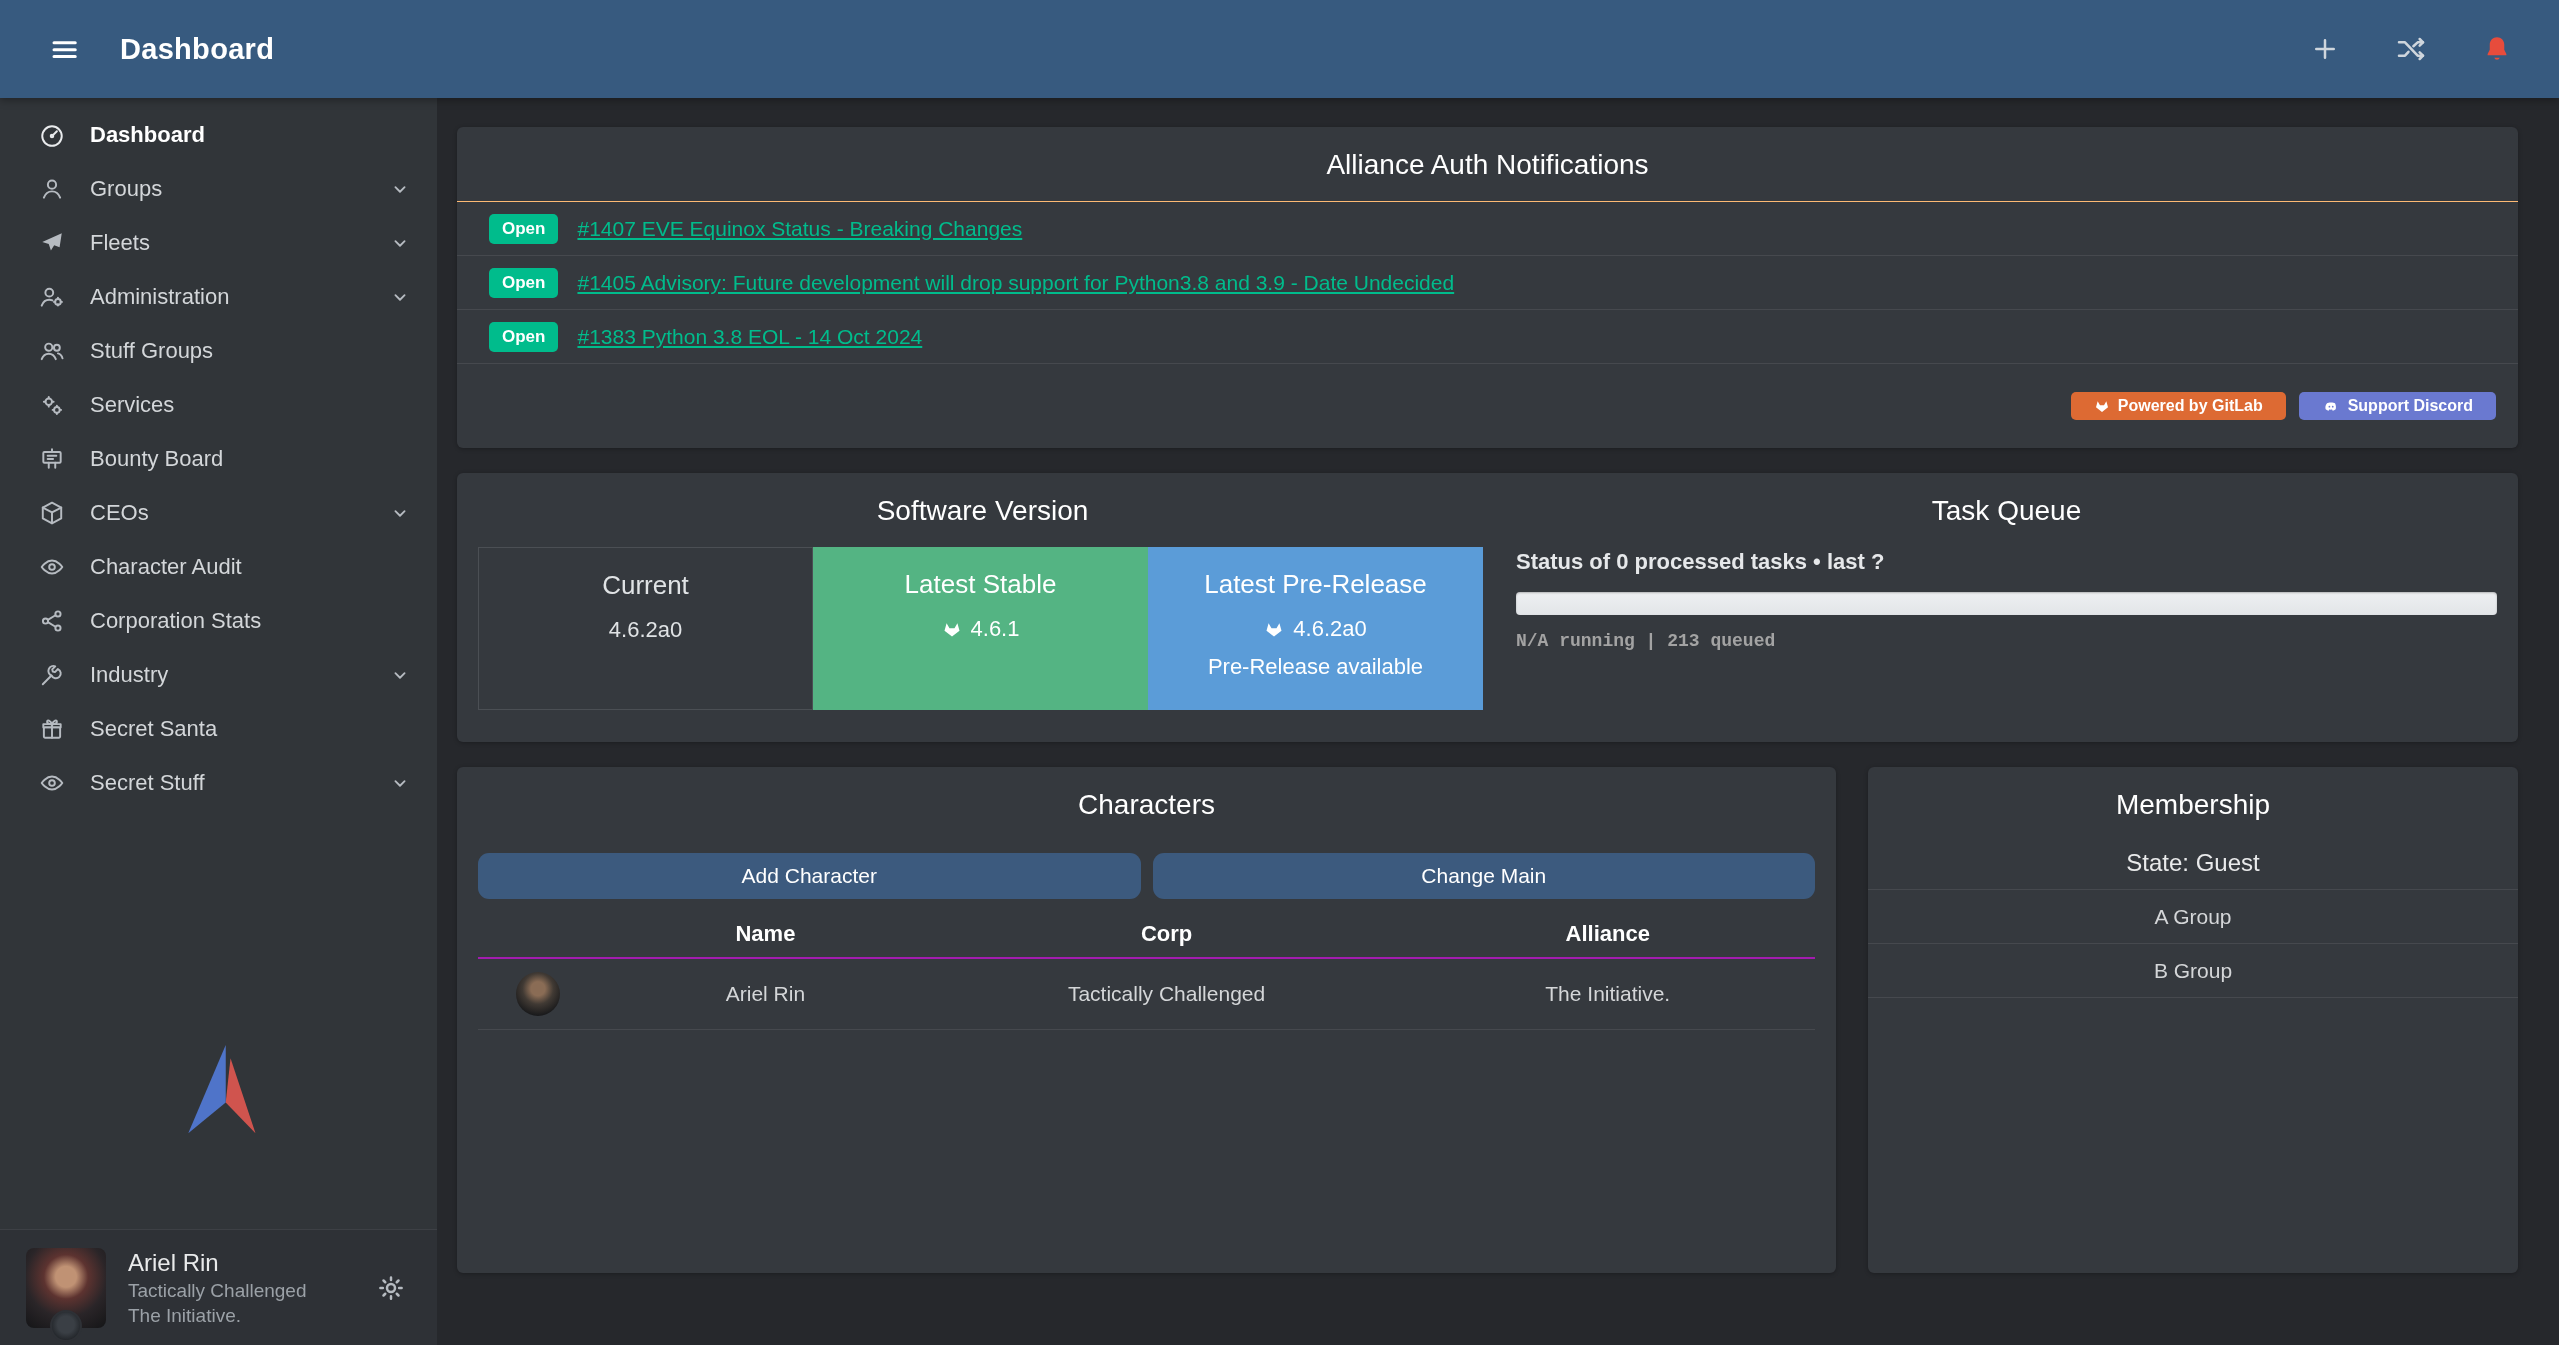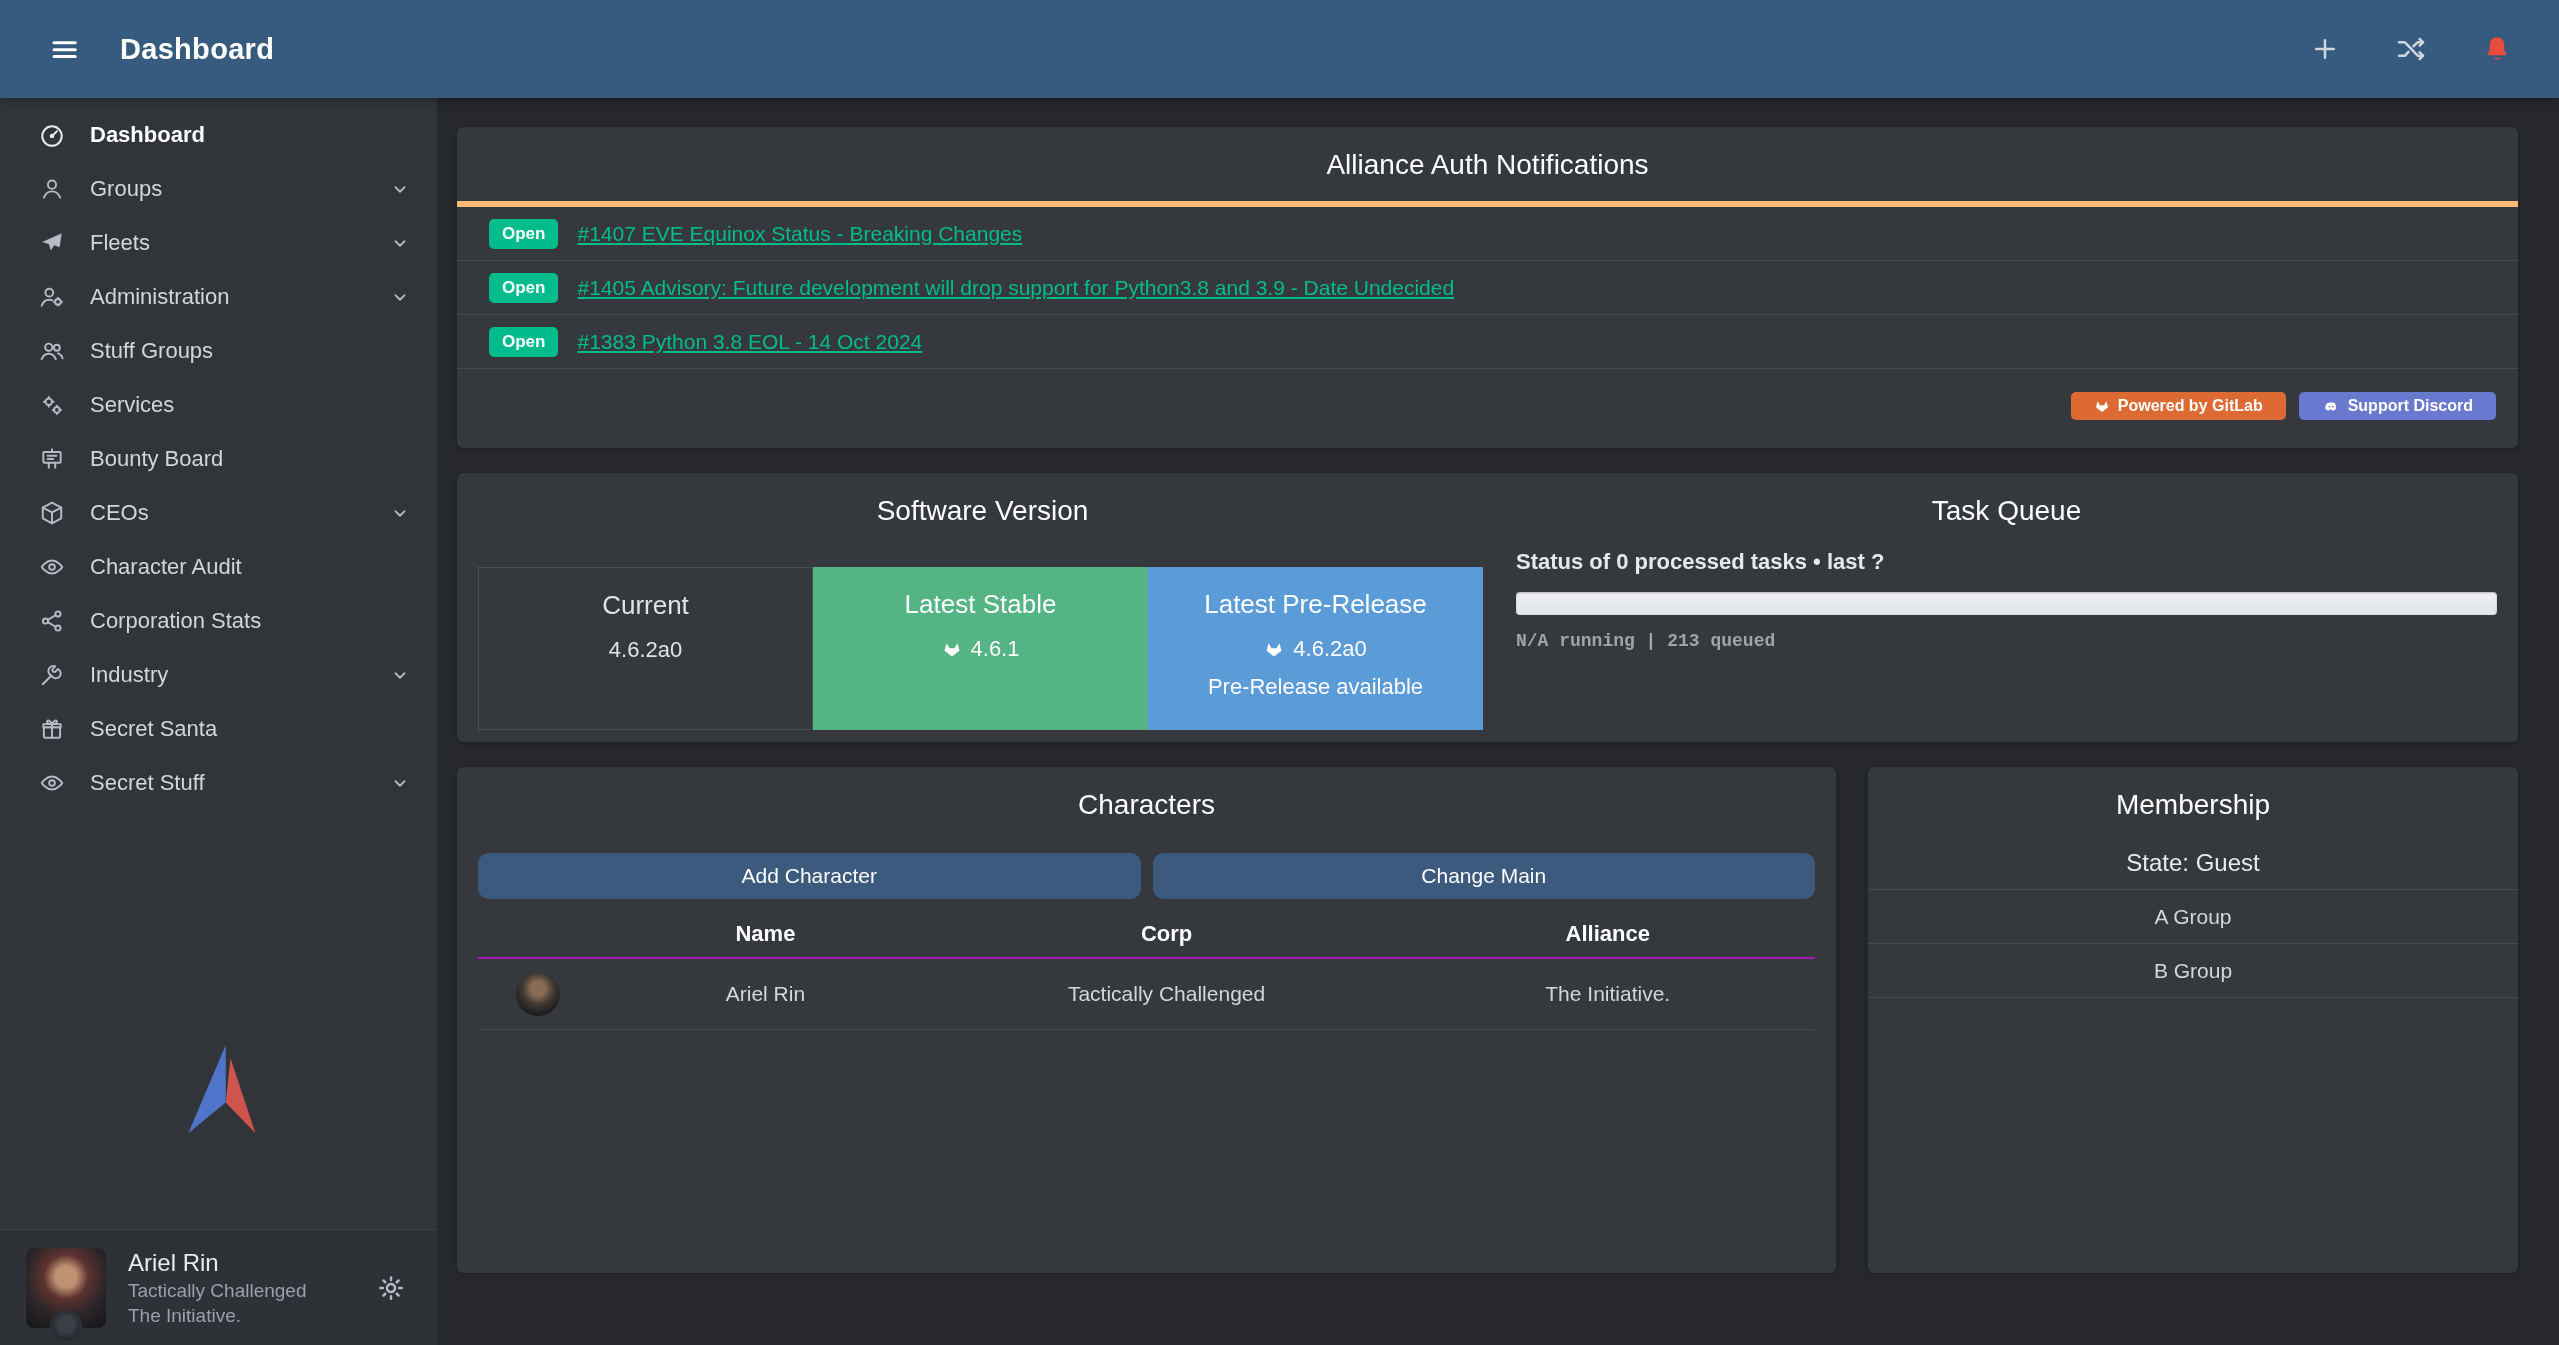--- a/index.html
+++ b/index.html
@@ -42,36 +42,36 @@
   .user-gear { margin-left:auto; width:40px; height:40px; display:flex; align-items:center; justify-content:center; cursor:pointer; }
   .user-gear svg { stroke:#b6bbc1; fill:none; stroke-width:2; stroke-linecap:round; }
 
   
   .main { position:absolute; left:437px; top:98px; width:2122px; height:1247px; padding:29px 41px 0 20px; }
   .card { background:#35393e; border-radius:6px; box-shadow:0 1px 4px rgba(0,0,0,.28); }
   .card-title { color:#ffffff; font-size:28px; font-weight:500; text-align:center; padding-top:22px; }
 
   
   .card-notif { height:321px; position:relative; }
-  .notif-list { margin-top:20px; border-top:6px solid #fdba74; }
+  .notif-list { margin-top:20px; border-top:1px solid #fdba74; }
   .notif-row { height:54px; display:flex; align-items:center; padding:0 32px; border-bottom:1px solid #46494e; }
   .badge-open { background:#00bc8c; color:#ffffff; font-size:17px; font-weight:700;
                 padding:5px 13px; border-radius:5px; margin-right:19px; flex:none; }
   .notif-link { color:#00bc8c; font-size:21px; text-decoration:underline; cursor:pointer; }
   .notif-badges { position:absolute; right:22px; bottom:28px; display:flex; gap:13px; }
   .shield { display:flex; align-items:center; gap:8px; height:28px; padding:0 23px;
             border-radius:5px; color:#ffffff; font-size:16px; font-weight:700; cursor:pointer; }
   .shield-gitlab { background:#dd6a33; }
   .shield-discord { background:#6a79d0; }
 
   
   .card-sv { height:269px; margin-top:25px; display:flex; }
   .sv-col-left  { width:1030px; padding:0 0 0 21px; }
   .sv-col-right { width:1031px; padding:0 21px 0 29px; }
-  .sv-boxes { display:flex; justify-content:flex-start; margin-top:40px; }
+  .sv-boxes { display:flex; justify-content:flex-start; margin-top:20px; }
   .sv-box { width:335px; height:163px; text-align:center; color:#ffffff; padding-top:22px; }
   .sv-box.current { border:1px solid #4b4f54; color:#e0e3e5; background:transparent; }
   .sv-box.stable { background:#54b483; }
   .sv-box.pre { background:#5b9cd8; }
   .sv-label { font-size:26px; }
   .sv-version { font-size:22px; margin-top:16px; display:flex; align-items:center; justify-content:center; gap:9px; }
   .sv-note { font-size:22px; margin-top:12px; }
   .tq-status { margin-top:22px; font-size:22px; font-weight:600; color:#e6e8ea; }
   .tq-bar { margin-top:17px; height:23px; border-radius:4px;
             background:linear-gradient(#eef0f2,#e2e5e8); box-shadow:inset 0 1px 2px rgba(0,0,0,.25); }

